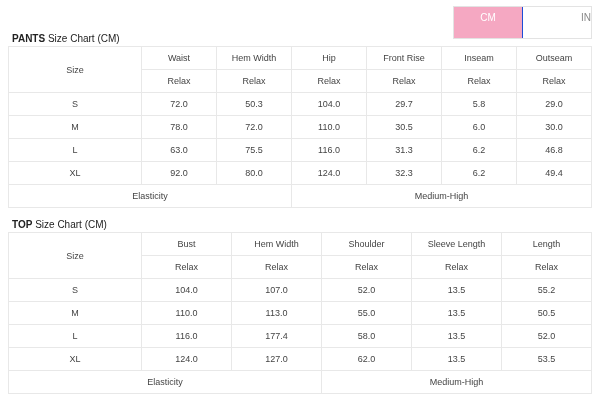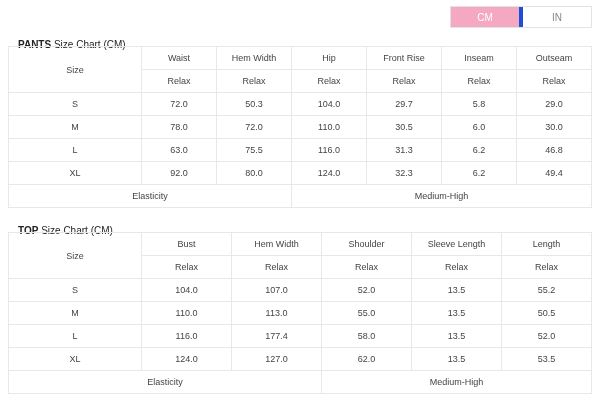--- a/index.html
+++ b/index.html
@@ -26,41 +26,42 @@
   .unit-toggle {
     position: absolute;
     top: 6px;
     right: 8px;
     display: flex;
     border: 1px solid #e3e3e3;
     background: #ffffff;
   }
   .unit-btn {
     width: 68px;
-    height: 20px;
+    height: 31px;
     line-height: 21px;
     text-align: center;
     font-size: 10px;
     color: #888888;
     cursor: pointer;
     user-select: none;
     background: #ffffff;
   }
   .unit-btn.active {
     background: #f5a8c2;
     color: #ffffff;
   }
   .unit-btn + .unit-btn {
-    border-left: 4px solid #1d4ed8;
+    border-left: 1px solid #1d4ed8;
+    text-align: right;
   }
   
   .section-title {
     font-size: 10px;
     color: #222222;
-    margin: 10px;
+    margin: 4px;
     padding: 0;
     position: absolute;
   }
   .section-title b {
     font-weight: bold;
   }
   #pants-title { top: 29px; left: 8px; }
   #top-title   { top: 215px; left: 8px; text-align: center; }
 
   

